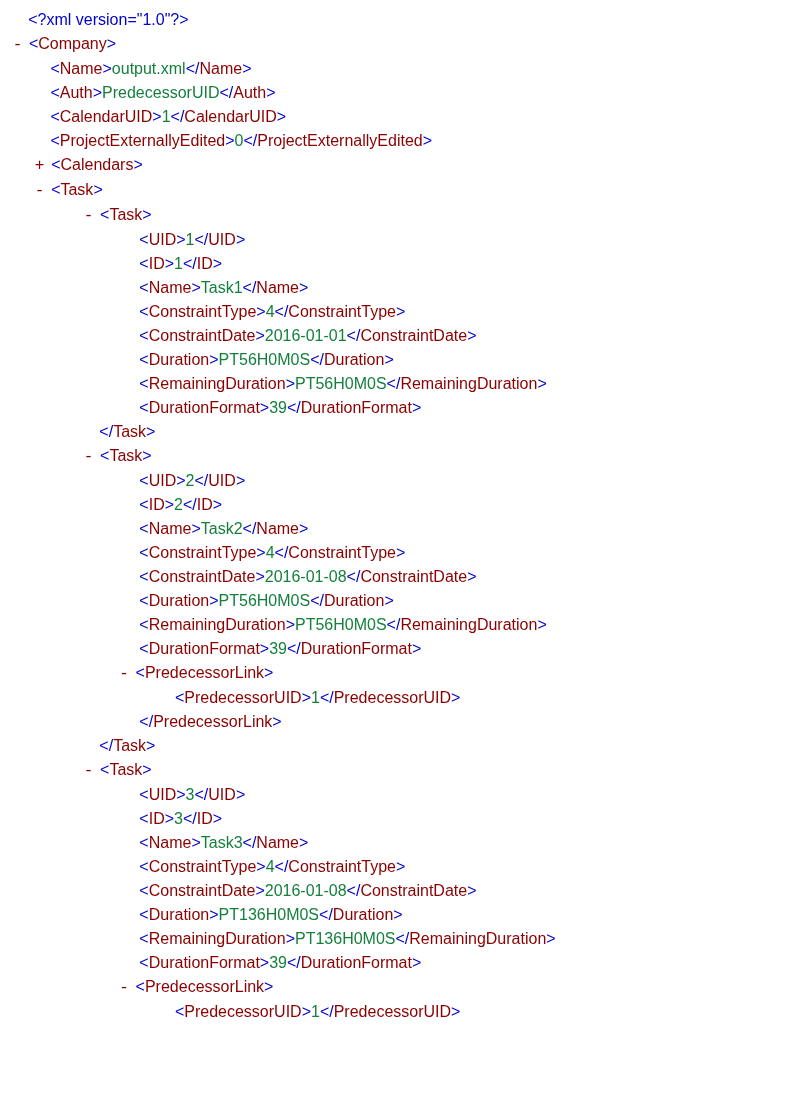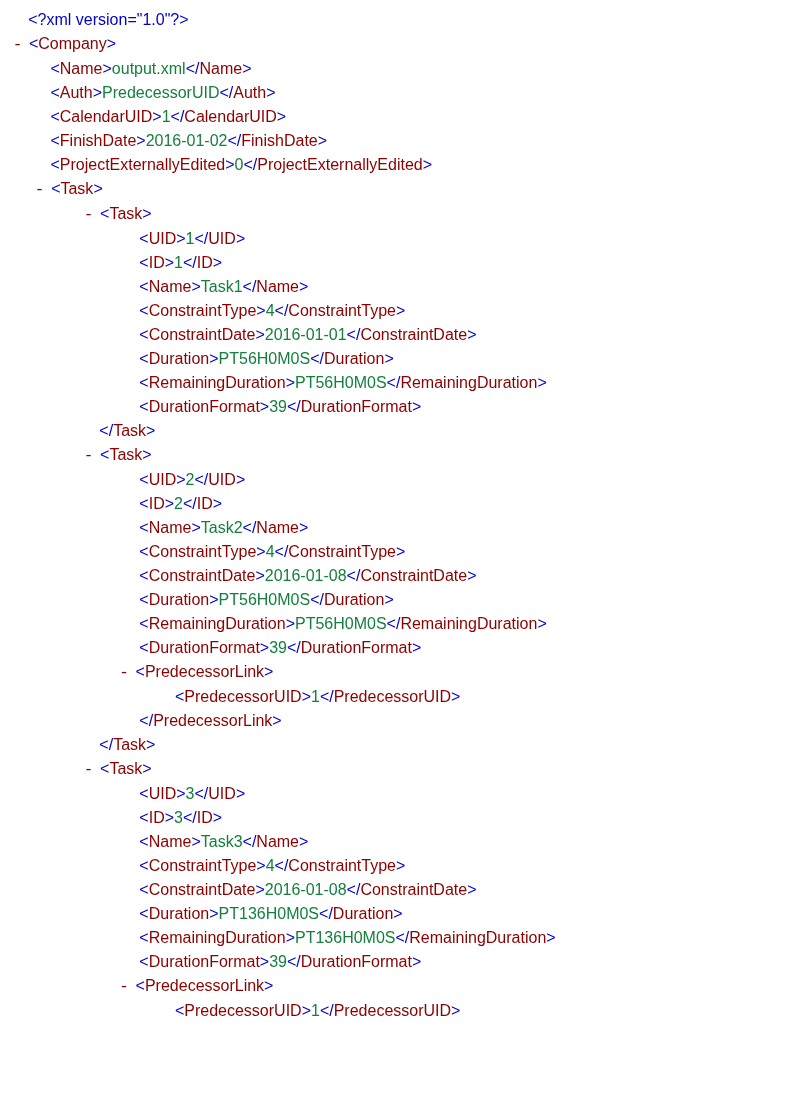--- a/index.html
+++ b/index.html
@@ -30,22 +30,22 @@
 </style>
 </head>
 <body>
 
 <div id="xml-root">
     <span class="line">&nbsp;&nbsp;&nbsp;&nbsp;&nbsp;<span class="b">&lt;</span><span class="x">?xml version="1.0"?</span><span class="b">&gt;</span></span>
     <span class="line">&nbsp;<span class="toggle">-</span>&nbsp;<span class="b">&lt;</span><span class="t">Company</span><span class="b">&gt;</span></span>
     <span class="line">&nbsp;&nbsp;&nbsp;&nbsp;&nbsp;&nbsp;&nbsp;&nbsp;&nbsp;&nbsp;<span class="b">&lt;</span><span class="t">Name</span><span class="b">&gt;</span><span class="v">output.xml</span><span class="b">&lt;/</span><span class="t">Name</span><span class="b">&gt;</span></span>
     <span class="line">&nbsp;&nbsp;&nbsp;&nbsp;&nbsp;&nbsp;&nbsp;&nbsp;&nbsp;&nbsp;<span class="b">&lt;</span><span class="t">Auth</span><span class="b">&gt;</span><span class="v">PredecessorUID</span><span class="b">&lt;/</span><span class="t">Auth</span><span class="b">&gt;</span></span>
     <span class="line">&nbsp;&nbsp;&nbsp;&nbsp;&nbsp;&nbsp;&nbsp;&nbsp;&nbsp;&nbsp;<span class="b">&lt;</span><span class="t">CalendarUID</span><span class="b">&gt;</span><span class="v">1</span><span class="b">&lt;/</span><span class="t">CalendarUID</span><span class="b">&gt;</span></span>
-    <span class="line">&nbsp;&nbsp;&nbsp;&nbsp;&nbsp;&nbsp;&nbsp;&nbsp;&nbsp;&nbsp;<span class="b">&lt;</span><span class="t">FinishDate</span><span class="b">&gt;</span><span class="v">2016-01-02</span><span class="b">&lt;/</span><span class="t">FinishDate</span><span class="b">&gt;</span></span>
     <span class="line">&nbsp;&nbsp;&nbsp;&nbsp;&nbsp;&nbsp;&nbsp;&nbsp;&nbsp;&nbsp;<span class="b">&lt;</span><span class="t">ProjectExternallyEdited</span><span class="b">&gt;</span><span class="v">0</span><span class="b">&lt;/</span><span class="t">ProjectExternallyEdited</span><span class="b">&gt;</span></span>
+    <span class="line">&nbsp;&nbsp;&nbsp;&nbsp;&nbsp;&nbsp;<span class="toggle">+</span>&nbsp;<span class="b">&lt;</span><span class="t">Calendars</span><span class="b">&gt;</span></span>
     <span class="line">&nbsp;&nbsp;&nbsp;&nbsp;&nbsp;&nbsp;<span class="toggle">-</span>&nbsp;<span class="b">&lt;</span><span class="t">Task</span><span class="b">&gt;</span></span>
     <span class="line">&nbsp;&nbsp;&nbsp;&nbsp;&nbsp;&nbsp;&nbsp;&nbsp;&nbsp;&nbsp;&nbsp;&nbsp;&nbsp;&nbsp;&nbsp;&nbsp;&nbsp;<span class="toggle">-</span>&nbsp;<span class="b">&lt;</span><span class="t">Task</span><span class="b">&gt;</span></span>
     <span class="line">&nbsp;&nbsp;&nbsp;&nbsp;&nbsp;&nbsp;&nbsp;&nbsp;&nbsp;&nbsp;&nbsp;&nbsp;&nbsp;&nbsp;&nbsp;&nbsp;&nbsp;&nbsp;&nbsp;&nbsp;&nbsp;&nbsp;&nbsp;&nbsp;&nbsp;&nbsp;&nbsp;&nbsp;&nbsp;&nbsp;<span class="b">&lt;</span><span class="t">UID</span><span class="b">&gt;</span><span class="v">1</span><span class="b">&lt;/</span><span class="t">UID</span><span class="b">&gt;</span></span>
     <span class="line">&nbsp;&nbsp;&nbsp;&nbsp;&nbsp;&nbsp;&nbsp;&nbsp;&nbsp;&nbsp;&nbsp;&nbsp;&nbsp;&nbsp;&nbsp;&nbsp;&nbsp;&nbsp;&nbsp;&nbsp;&nbsp;&nbsp;&nbsp;&nbsp;&nbsp;&nbsp;&nbsp;&nbsp;&nbsp;&nbsp;<span class="b">&lt;</span><span class="t">ID</span><span class="b">&gt;</span><span class="v">1</span><span class="b">&lt;/</span><span class="t">ID</span><span class="b">&gt;</span></span>
     <span class="line">&nbsp;&nbsp;&nbsp;&nbsp;&nbsp;&nbsp;&nbsp;&nbsp;&nbsp;&nbsp;&nbsp;&nbsp;&nbsp;&nbsp;&nbsp;&nbsp;&nbsp;&nbsp;&nbsp;&nbsp;&nbsp;&nbsp;&nbsp;&nbsp;&nbsp;&nbsp;&nbsp;&nbsp;&nbsp;&nbsp;<span class="b">&lt;</span><span class="t">Name</span><span class="b">&gt;</span><span class="v">Task1</span><span class="b">&lt;/</span><span class="t">Name</span><span class="b">&gt;</span></span>
     <span class="line">&nbsp;&nbsp;&nbsp;&nbsp;&nbsp;&nbsp;&nbsp;&nbsp;&nbsp;&nbsp;&nbsp;&nbsp;&nbsp;&nbsp;&nbsp;&nbsp;&nbsp;&nbsp;&nbsp;&nbsp;&nbsp;&nbsp;&nbsp;&nbsp;&nbsp;&nbsp;&nbsp;&nbsp;&nbsp;&nbsp;<span class="b">&lt;</span><span class="t">ConstraintType</span><span class="b">&gt;</span><span class="v">4</span><span class="b">&lt;/</span><span class="t">ConstraintType</span><span class="b">&gt;</span></span>
     <span class="line">&nbsp;&nbsp;&nbsp;&nbsp;&nbsp;&nbsp;&nbsp;&nbsp;&nbsp;&nbsp;&nbsp;&nbsp;&nbsp;&nbsp;&nbsp;&nbsp;&nbsp;&nbsp;&nbsp;&nbsp;&nbsp;&nbsp;&nbsp;&nbsp;&nbsp;&nbsp;&nbsp;&nbsp;&nbsp;&nbsp;<span class="b">&lt;</span><span class="t">ConstraintDate</span><span class="b">&gt;</span><span class="v">2016-01-01</span><span class="b">&lt;/</span><span class="t">ConstraintDate</span><span class="b">&gt;</span></span>
     <span class="line">&nbsp;&nbsp;&nbsp;&nbsp;&nbsp;&nbsp;&nbsp;&nbsp;&nbsp;&nbsp;&nbsp;&nbsp;&nbsp;&nbsp;&nbsp;&nbsp;&nbsp;&nbsp;&nbsp;&nbsp;&nbsp;&nbsp;&nbsp;&nbsp;&nbsp;&nbsp;&nbsp;&nbsp;&nbsp;&nbsp;<span class="b">&lt;</span><span class="t">Duration</span><span class="b">&gt;</span><span class="v">PT56H0M0S</span><span class="b">&lt;/</span><span class="t">Duration</span><span class="b">&gt;</span></span>
     <span class="line">&nbsp;&nbsp;&nbsp;&nbsp;&nbsp;&nbsp;&nbsp;&nbsp;&nbsp;&nbsp;&nbsp;&nbsp;&nbsp;&nbsp;&nbsp;&nbsp;&nbsp;&nbsp;&nbsp;&nbsp;&nbsp;&nbsp;&nbsp;&nbsp;&nbsp;&nbsp;&nbsp;&nbsp;&nbsp;&nbsp;<span class="b">&lt;</span><span class="t">RemainingDuration</span><span class="b">&gt;</span><span class="v">PT56H0M0S</span><span class="b">&lt;/</span><span class="t">RemainingDuration</span><span class="b">&gt;</span></span>
     <span class="line">&nbsp;&nbsp;&nbsp;&nbsp;&nbsp;&nbsp;&nbsp;&nbsp;&nbsp;&nbsp;&nbsp;&nbsp;&nbsp;&nbsp;&nbsp;&nbsp;&nbsp;&nbsp;&nbsp;&nbsp;&nbsp;&nbsp;&nbsp;&nbsp;&nbsp;&nbsp;&nbsp;&nbsp;&nbsp;&nbsp;<span class="b">&lt;</span><span class="t">DurationFormat</span><span class="b">&gt;</span><span class="v">39</span><span class="b">&lt;/</span><span class="t">DurationFormat</span><span class="b">&gt;</span></span>

